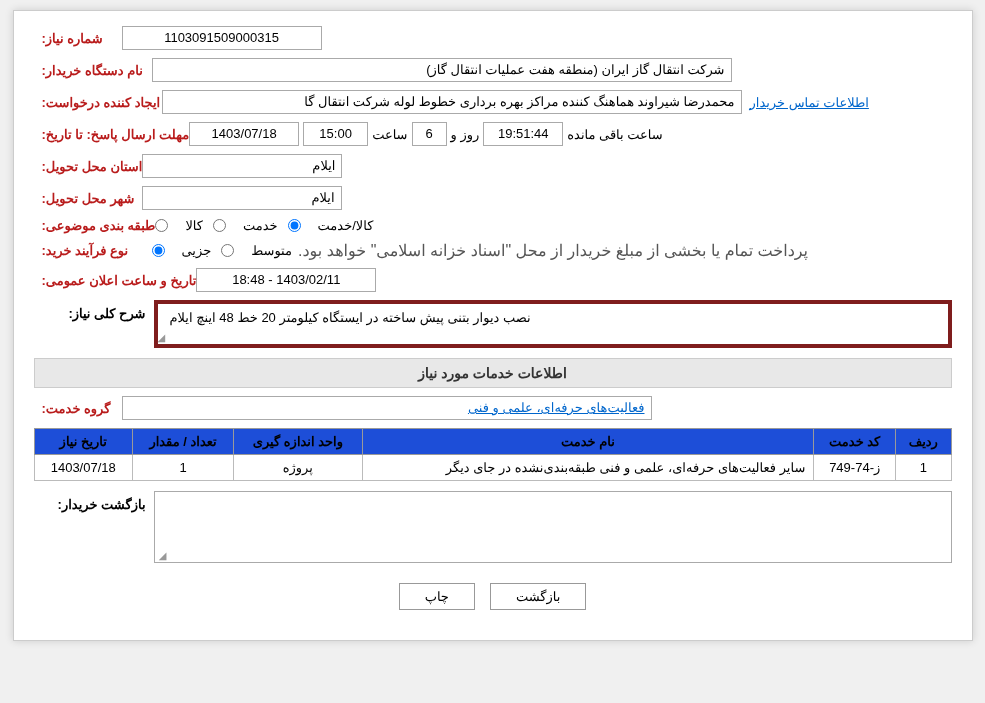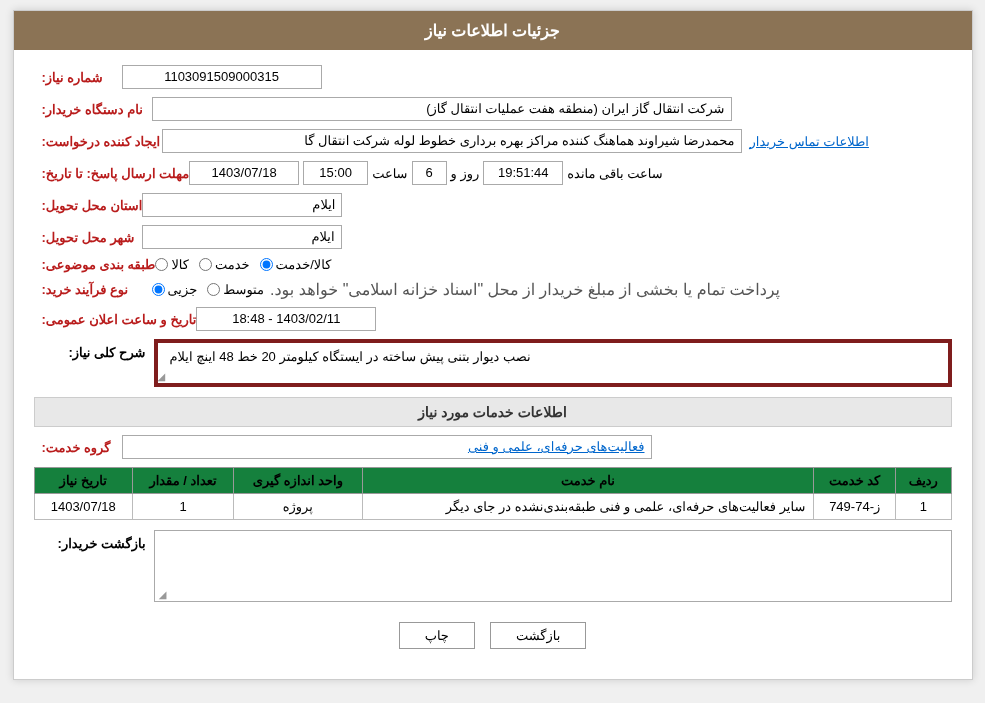--- a/index.html
+++ b/index.html
@@ -57,21 +57,21 @@
     .field-value.small { width: 140px; }
     .field-value.xsmall { width: 80px; }
     .radio-group {
       display: flex;
       align-items: center;
       gap: 10px;
     }
     .radio-item {
       display: flex;
       align-items: center;
-      gap: 3px;
+      gap: 17px;
     }
     .link-blue {
       color: #0066cc;
       cursor: pointer;
       text-decoration: underline;
     }
     .section-title {
       background: #e8e8e8;
       border: 1px solid #ccc;
       text-align: center;
@@ -80,21 +80,21 @@
       font-weight: bold;
       margin: 10px 0 8px 0;
       color: #333;
     }
     .services-table {
       width: 100%;
       border-collapse: collapse;
       margin-top: 8px;
     }
     .services-table th {
-      background: #15803d;
+      background: #1d4ed8;
       border: 1px solid #999;
       padding: 5px 8px;
       text-align: center;
       font-weight: bold;
     }
     .services-table td {
       border: 1px solid #bbb;
       padding: 5px 8px;
       text-align: center;
     }
@@ -156,23 +156,20 @@
       min-height: 48px;
       background: #fff;
       position: relative;
     }
   </style>
 </head>
 <body>
 
 <div class="page-container">
 
-  <div class="page-header">
-    <span>جزئیات اطلاعات نیاز</span>
-  </div>
 
   <div class="content-area">
 
     <div class="form-row">
       <div class="field-value small" style="width:200px; text-align:center;">1103091509000315</div>
       <span class="field-label" style="min-width:80px;">شماره نیاز:</span>
     </div>
 
     <div class="form-row">
       <div class="field-value" style="width:580px; text-align:right;">شرکت انتقال گاز ایران (منطقه هفت عملیات انتقال گاز)</div>

